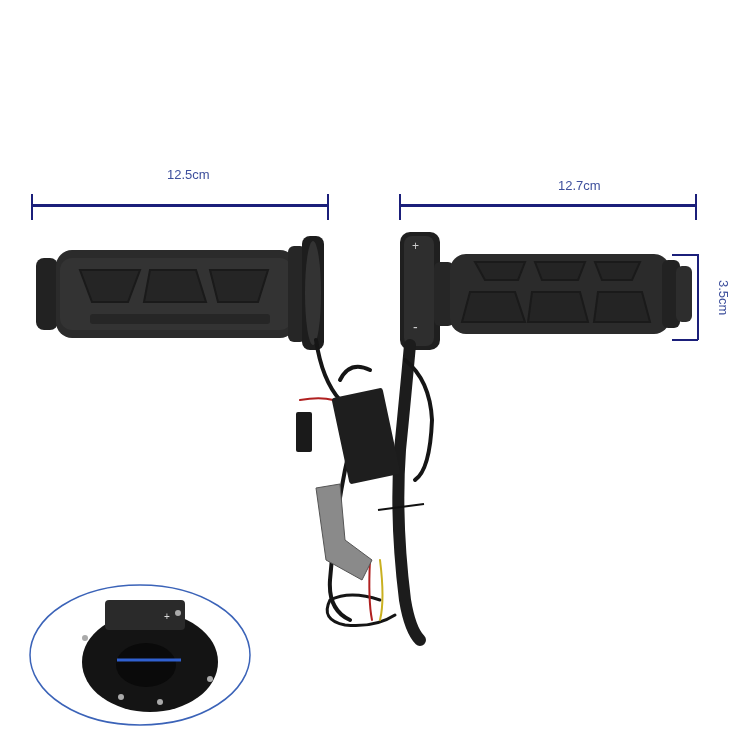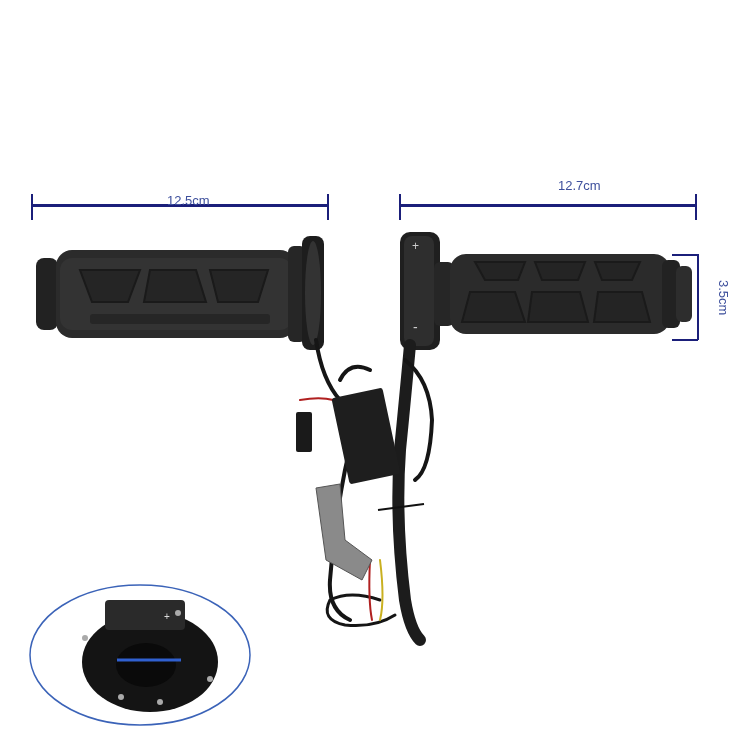--- a/index.html
+++ b/index.html
@@ -70,21 +70,21 @@
     <circle cx="85" cy="638" r="3" fill="#aaa"></circle>
     <circle cx="210" cy="679" r="3" fill="#aaa"></circle>
     <circle cx="121" cy="697" r="3" fill="#aaa"></circle>
     <circle cx="160" cy="702" r="3" fill="#aaa"></circle>
   </g>
 </svg>
 
 <div class="dimline" style="left:31px;top:204px;width:298px;height:3px"></div>
 <div class="dimline" style="left:31px;top:194px;width:2px;height:26px"></div>
 <div class="dimline" style="left:327px;top:194px;width:2px;height:26px"></div>
-<div class="dimtext" style="left:167px;top:193px">12.5cm</div>
+<div class="dimtext" style="left:167px;top:167px">12.5cm</div>
 
 <div class="dimline" style="left:399px;top:204px;width:298px;height:3px"></div>
 <div class="dimline" style="left:399px;top:194px;width:2px;height:26px"></div>
 <div class="dimline" style="left:695px;top:194px;width:2px;height:26px"></div>
 <div class="dimtext" style="left:558px;top:178px">12.7cm</div>
 
 <div class="dimline" style="left:672px;top:254px;width:26px;height:2px"></div>
 <div class="dimline" style="left:697px;top:254px;width:2px;height:86px"></div>
 <div class="dimline" style="left:672px;top:339px;width:26px;height:2px"></div>
 <div class="dimtext vtext" style="left:731px;top:280px">3.5cm</div>

